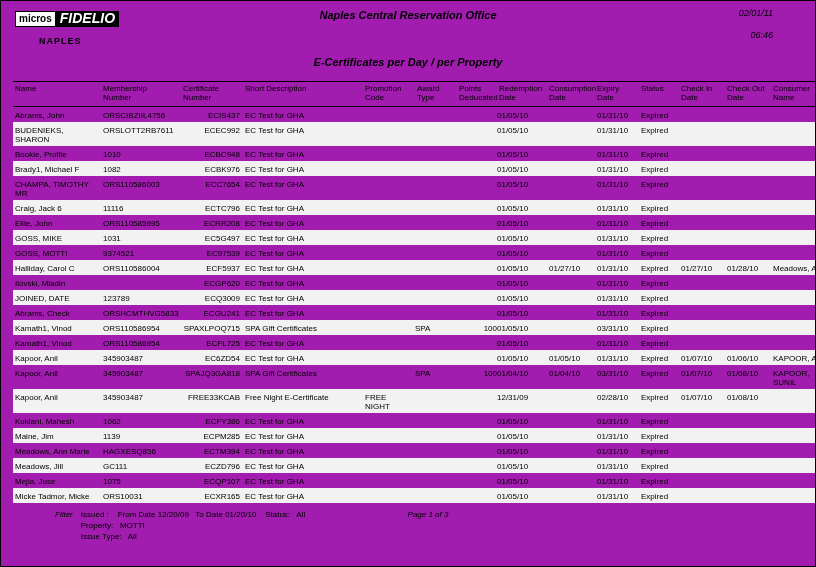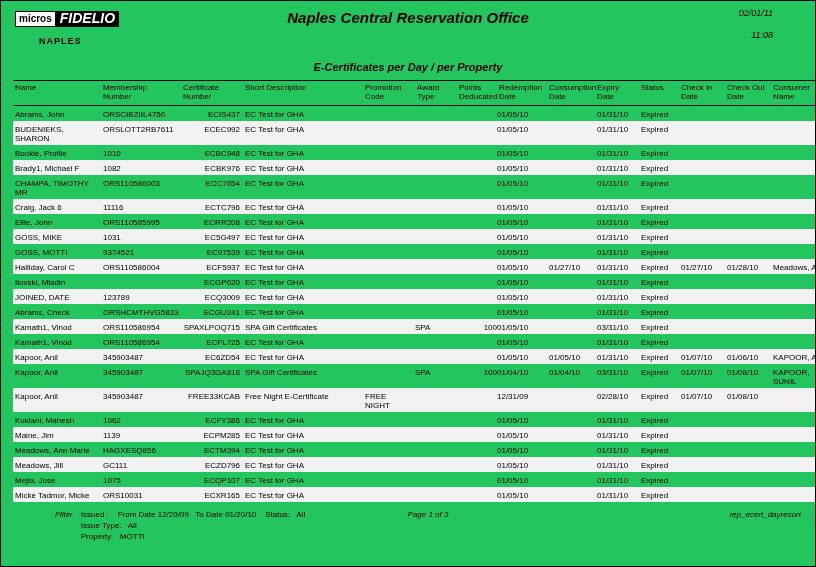--- a/index.html
+++ b/index.html
@@ -1,37 +1,37 @@
 <!DOCTYPE html>
 <html><head>
 <meta charset="utf-8">
 <style>
   html,body{margin:0;padding:0;background:#fff;}
   .page{
     width:816px;height:567px;box-sizing:border-box;position:relative;
-    border:1px solid #000;background:#22c55e;color:#000;
+    border:1px solid #000;background:#a21caf;color:#000;
     font-family:"Liberation Sans",sans-serif;overflow:hidden;
   }
   
   .report-header{display:flex;align-items:flex-start;padding:7px 14px 0 14px;}
   .logo-block{width:150px;flex:0 0 150px;}
   .logo{display:inline-flex;align-items:stretch;}
   .logo-micros{border:1px solid #000;background:#fff;color:#000;font-weight:bold;
     font-size:10px;padding:1px 3px;line-height:12px;}
   .logo-fidelio{background:#000;color:#fff;font-weight:bold;font-style:italic;
     font-size:14px;padding:2px 4px;line-height:11px;}
   .logo-property{font-weight:bold;font-size:9px;letter-spacing:1px;margin:9px 0 0 24px;}
   .title-block{flex:1;text-align:center;}
-  .report-title{font-size:15px;font-style:italic;font-weight:bold;margin-top:1px;}
+  .report-title{font-size:11px;font-style:italic;font-weight:bold;margin-top:1px;}
   .report-subtitle{font-size:11px;font-style:italic;font-weight:bold;margin-top:35px;}
   .datetime-block{width:150px;flex:0 0 150px;text-align:right;font-size:9px;
     font-style:italic;padding-right:28px;box-sizing:border-box;}
   .report-time{margin-top:12px;}
   
-  .table-wrap{padding:0 12px;margin-top:7px;}
+  .table-wrap{padding:0 12px;margin-top:13px;}
   table{border-collapse:collapse;table-layout:fixed;width:100%;font-size:8px;}
   thead th{
     border-top:1px solid #000;border-bottom:1px solid #000;
     font-weight:normal;font-size:8px;text-align:left;vertical-align:top;
     padding:2px 2px 4px 2px;white-space:pre-line;line-height:9px;
   }
   td{vertical-align:top;padding:4px 2px 2px 2px;line-height:9px;word-wrap:break-word;}
   tr.stripe{background:#f2f2f2;}
   
   .w-name{width:84px;} .w-membership{width:76px;} .w-certificate{width:58px;}
@@ -66,21 +66,21 @@
           <span class="logo-fidelio">FIDELIO</span>
       </div>
       <div class="logo-property">NAPLES</div>
     </div>
     <div class="title-block">
       <div class="report-title">Naples Central Reservation Office</div>
       <div class="report-subtitle">E-Certificates per Day / per Property</div>
     </div>
     <div class="datetime-block">
       <div class="report-date">02/01/11</div>
-      <div class="report-time">11:08</div>
+      <div class="report-time">06:46</div>
     </div>
   </div>
 
   <div class="table-wrap">
     <table>
       <thead>
         <tr>
             <th class="w-name h-name">Name</th>
             <th class="w-membership h-membership">Membership
 Number</th>
@@ -495,21 +495,20 @@
           </tr>
         </tbody>
     </table>
   </div>
 
   <div class="report-footer">
     <div class="footer-left">
       <span class="filter-label">Filter</span>
       <div class="filter-lines">
         <div>Issued :    From Date 12/20/09   To Date 01/20/10    Status:   All</div>
+        <div>Property:   MOTTI</div>
         <div>Issue Type:   All</div>
-        <div>Property:   MOTTI</div>
       </div>
     </div>
     <div class="footer-center">Page 1 of 3</div>
-    <div class="footer-right">rep_ecert_dayresort</div>
   </div>
 
 </div>
 
 </body></html>

